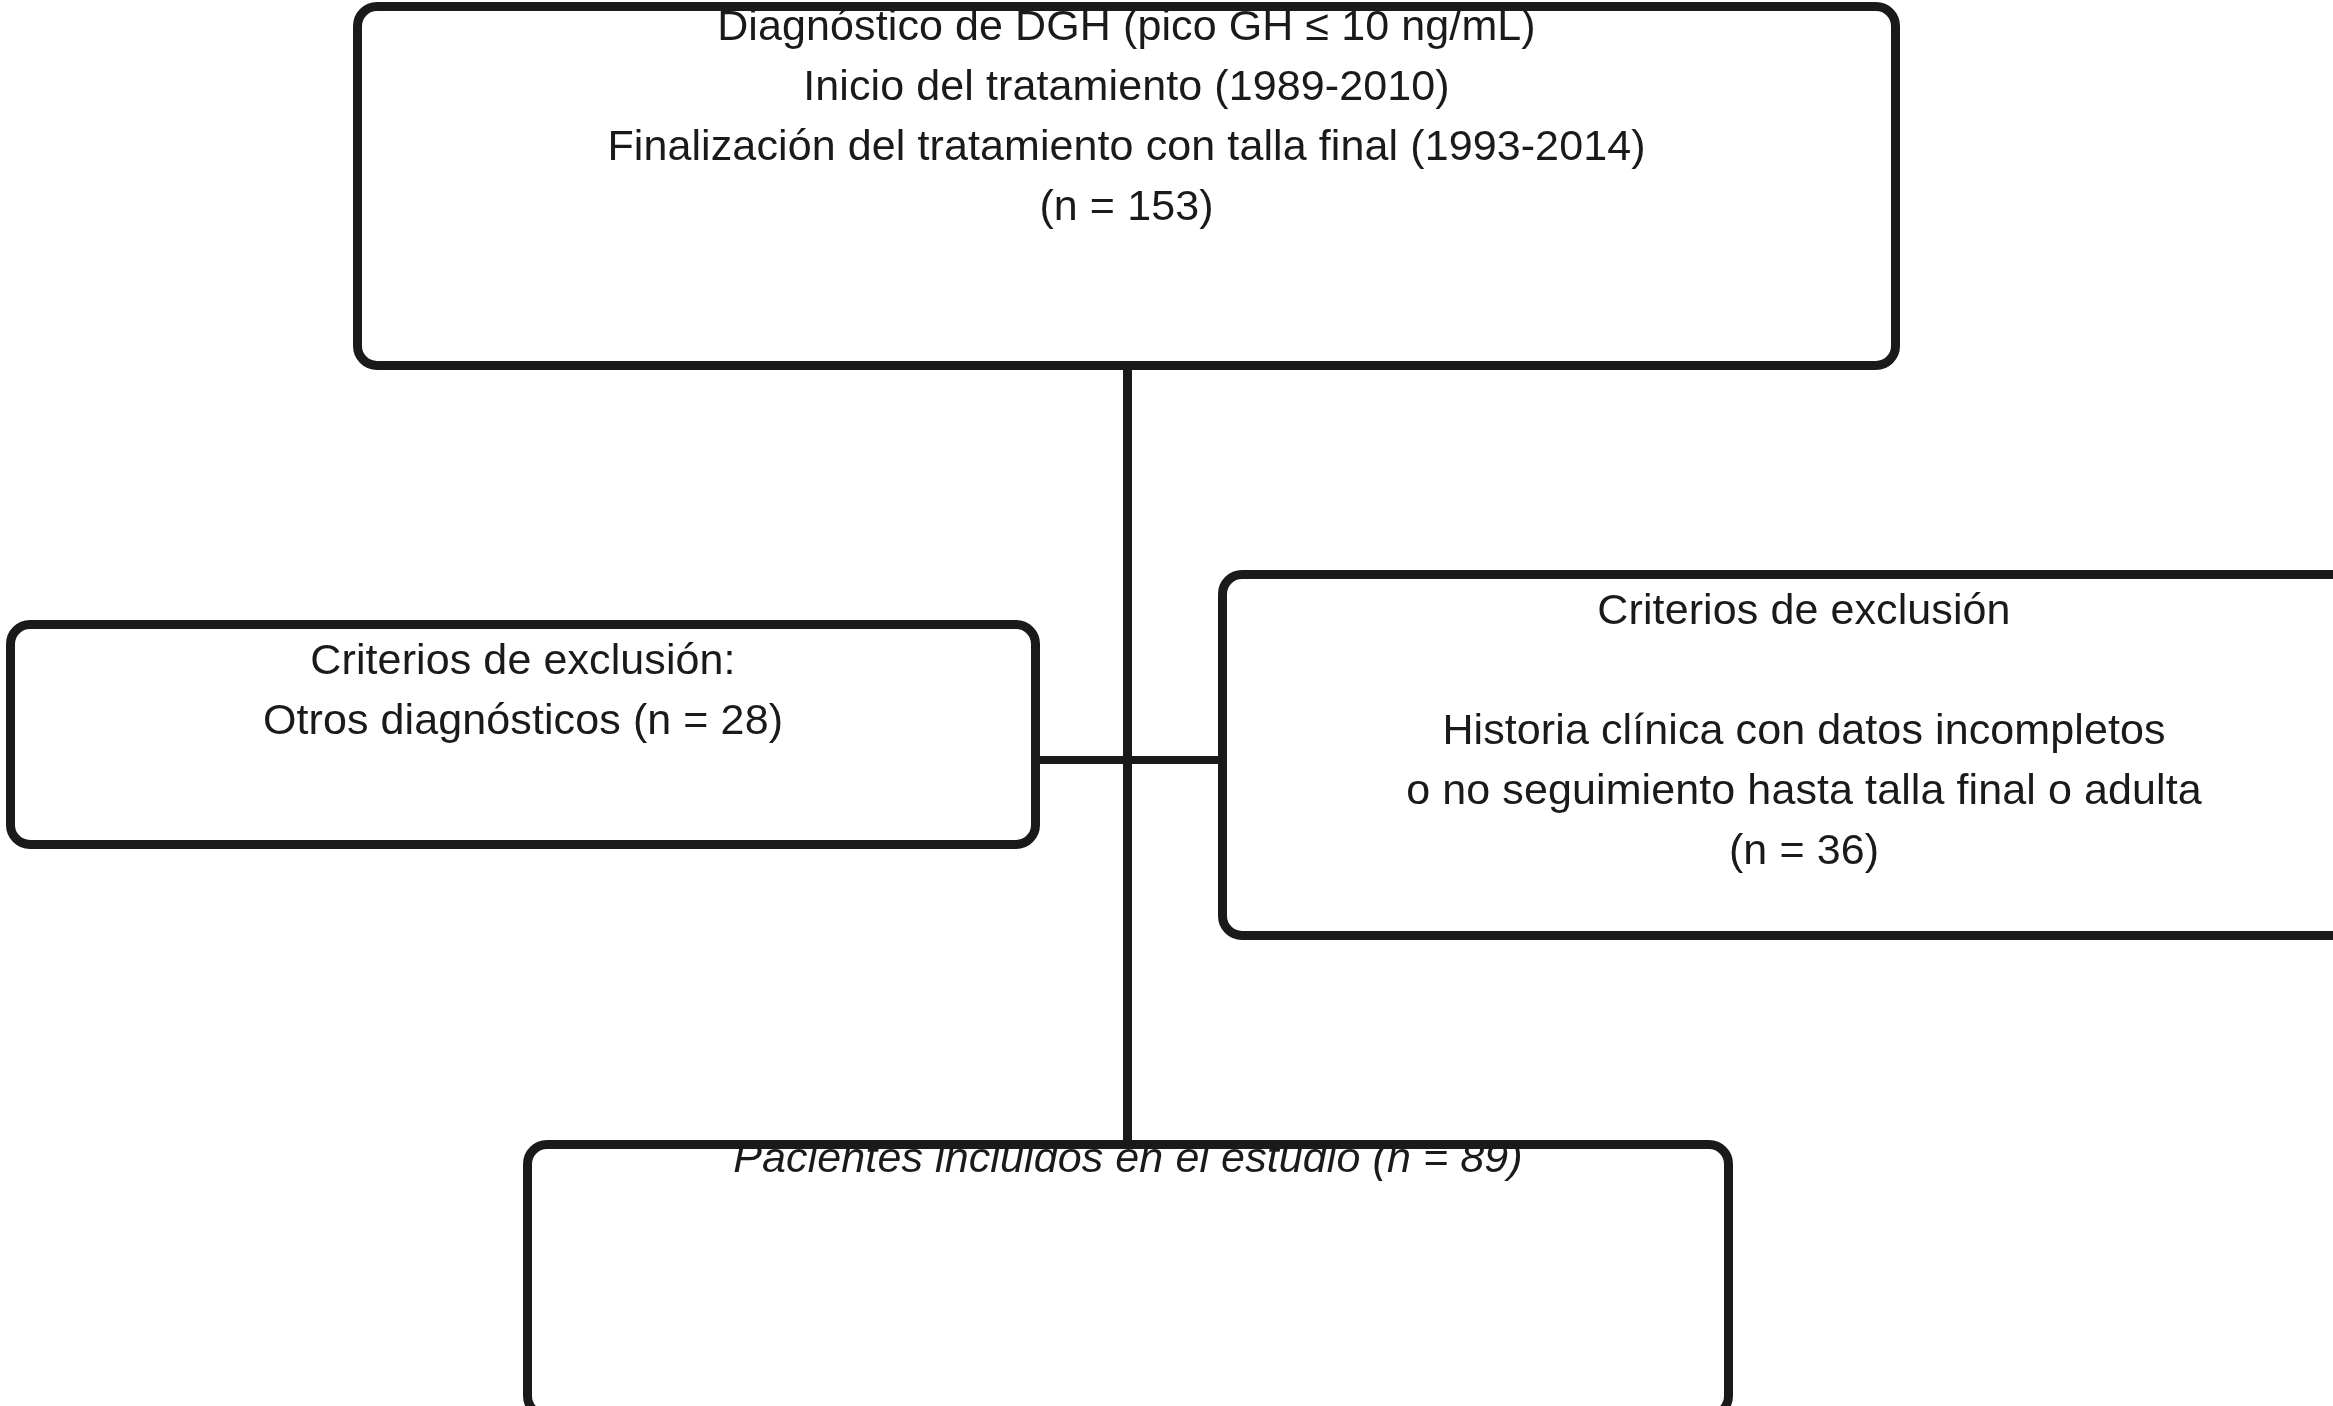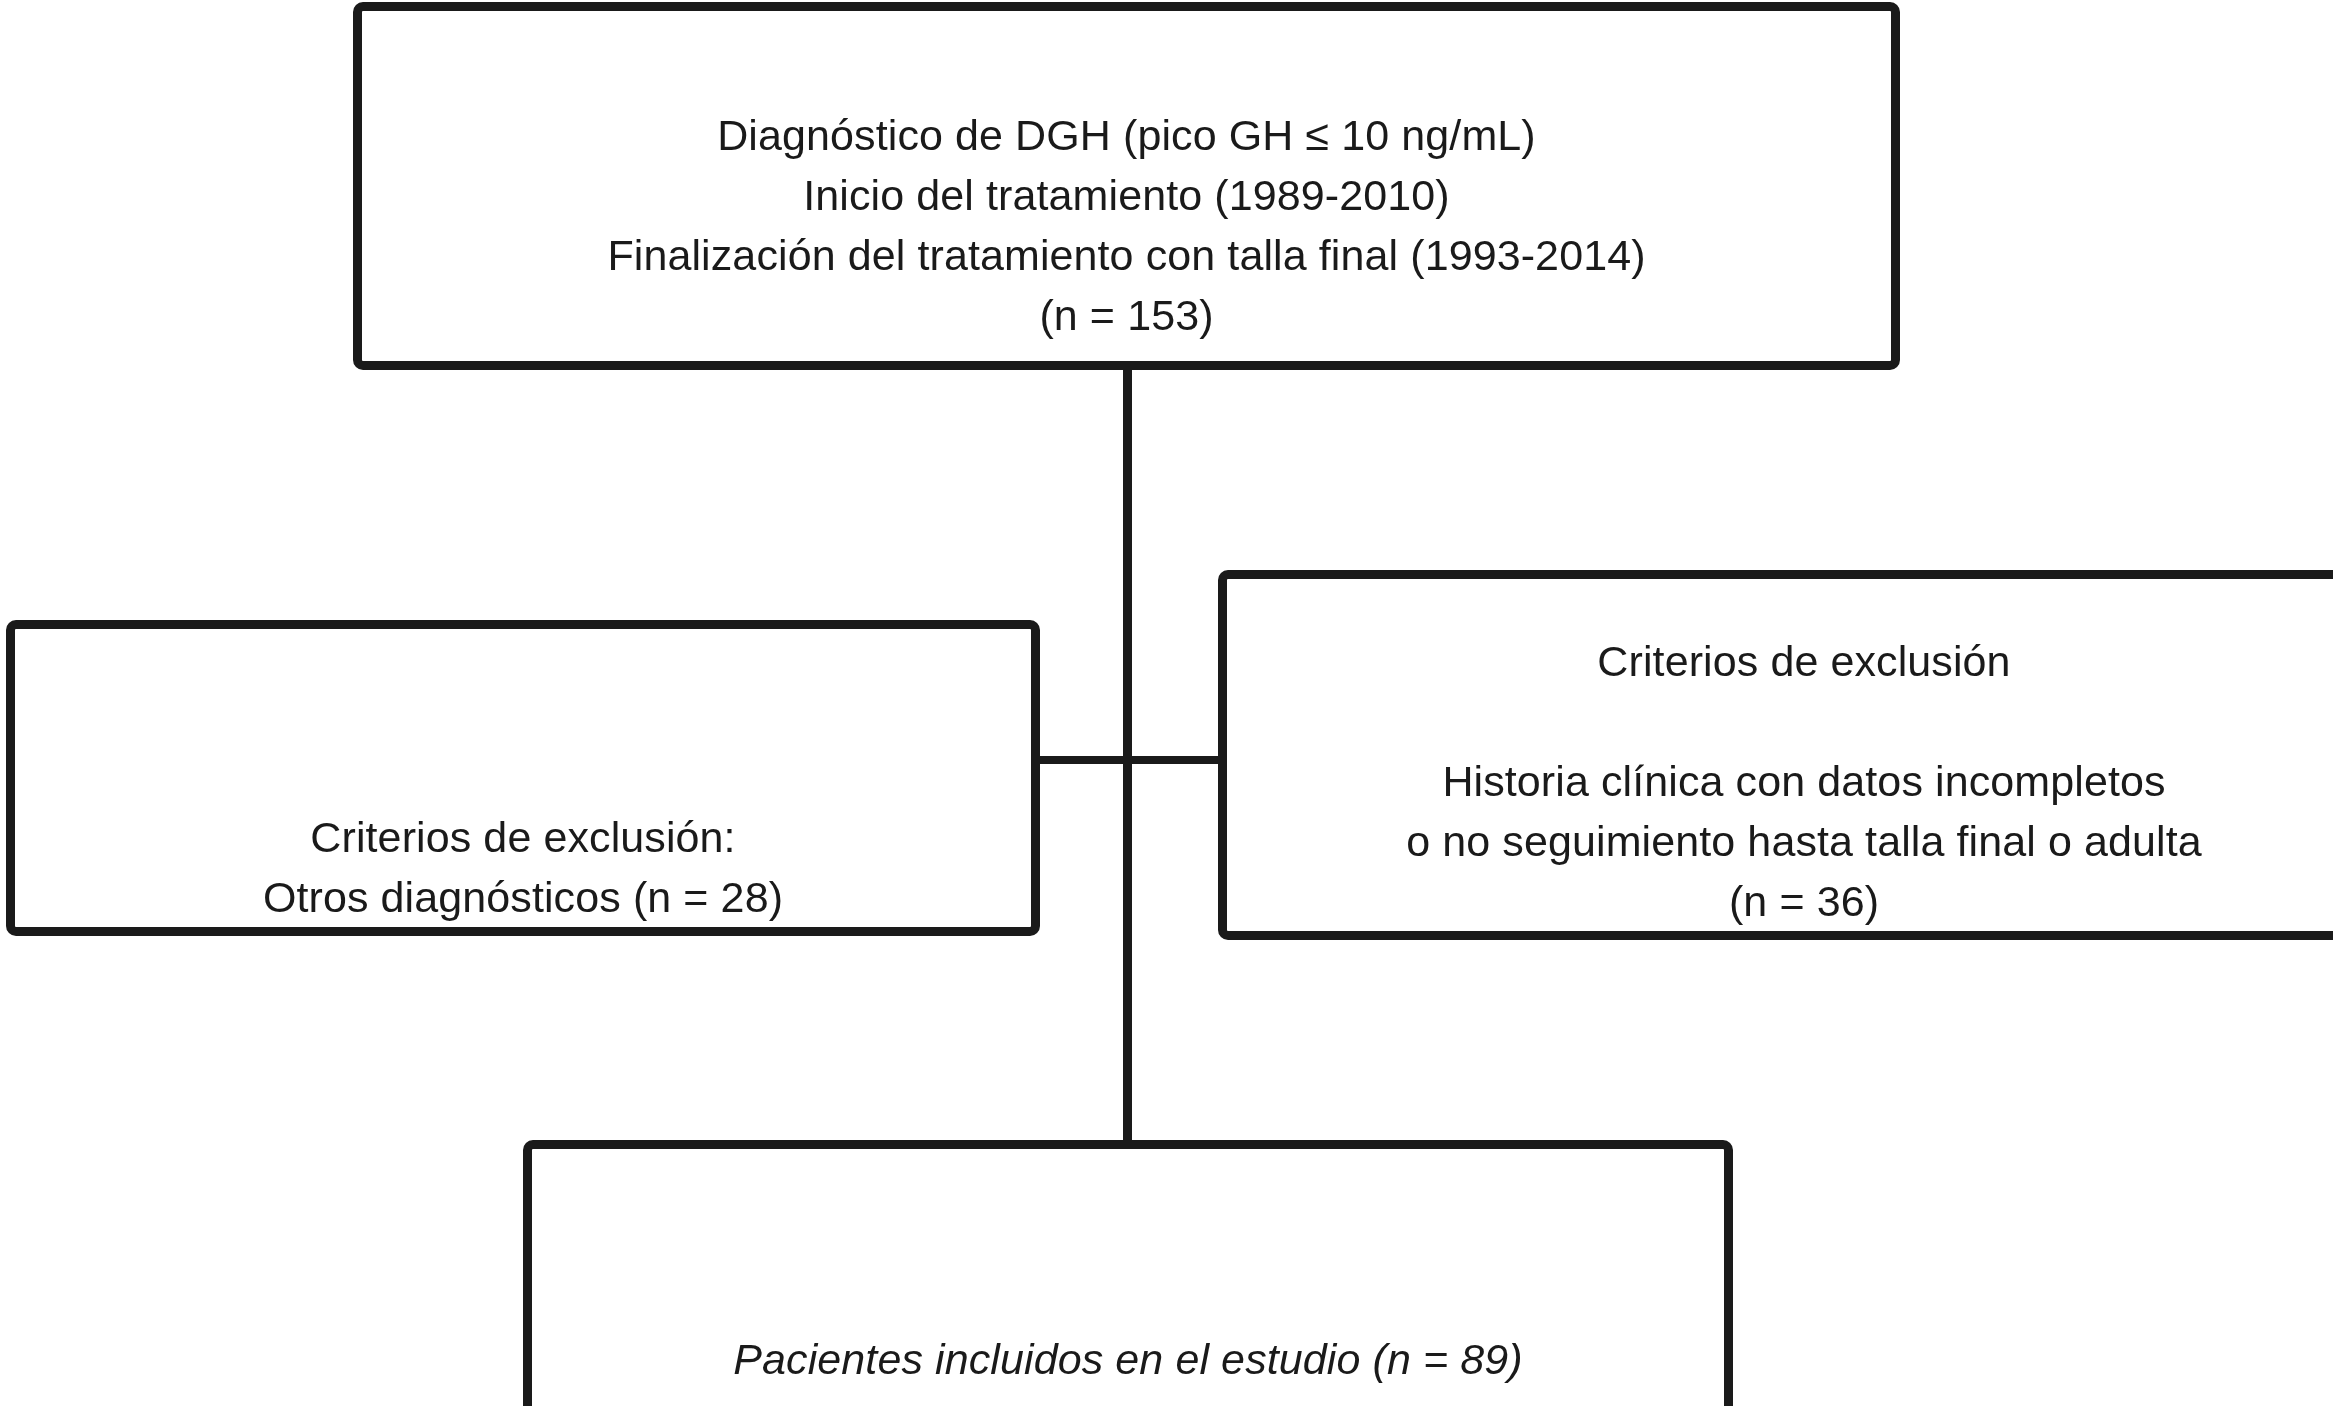--- a/index.html
+++ b/index.html
@@ -15,23 +15,23 @@
     width: 2333px;
     height: 1406px;
     background: #ffffff;
     overflow: hidden;
   }
   .node {
     position: absolute;
     box-sizing: border-box;
     background: #ffffff;
     border: 9px solid #1a1a1a;
-    border-radius: 10px;
+    border-radius: 24px;
     display: flex;
-    align-items: flex-end;
+    align-items: flex-start;
     justify-content: center;
     z-index: 3;
   }
   .node-text {
     text-align: center;
     color: #1a1a1a;
     font-size: 43px;
     line-height: 60px;
     letter-spacing: 0.1px;
     white-space: pre-line;
@@ -46,21 +46,21 @@
     height: 368px;
   }
   #node-source .node-text {
     transform: translateY(-16px);
   }
 
   #node-excluded-left {
     left: 6px;
     top: 620px;
     width: 1034px;
-    height: 316px;
+    height: 229px;
   }
 
   #node-excluded-right {
     left: 1218px;
     top: 570px;
     width: 1172px;
     height: 370px;
   }
 
   #node-included {

